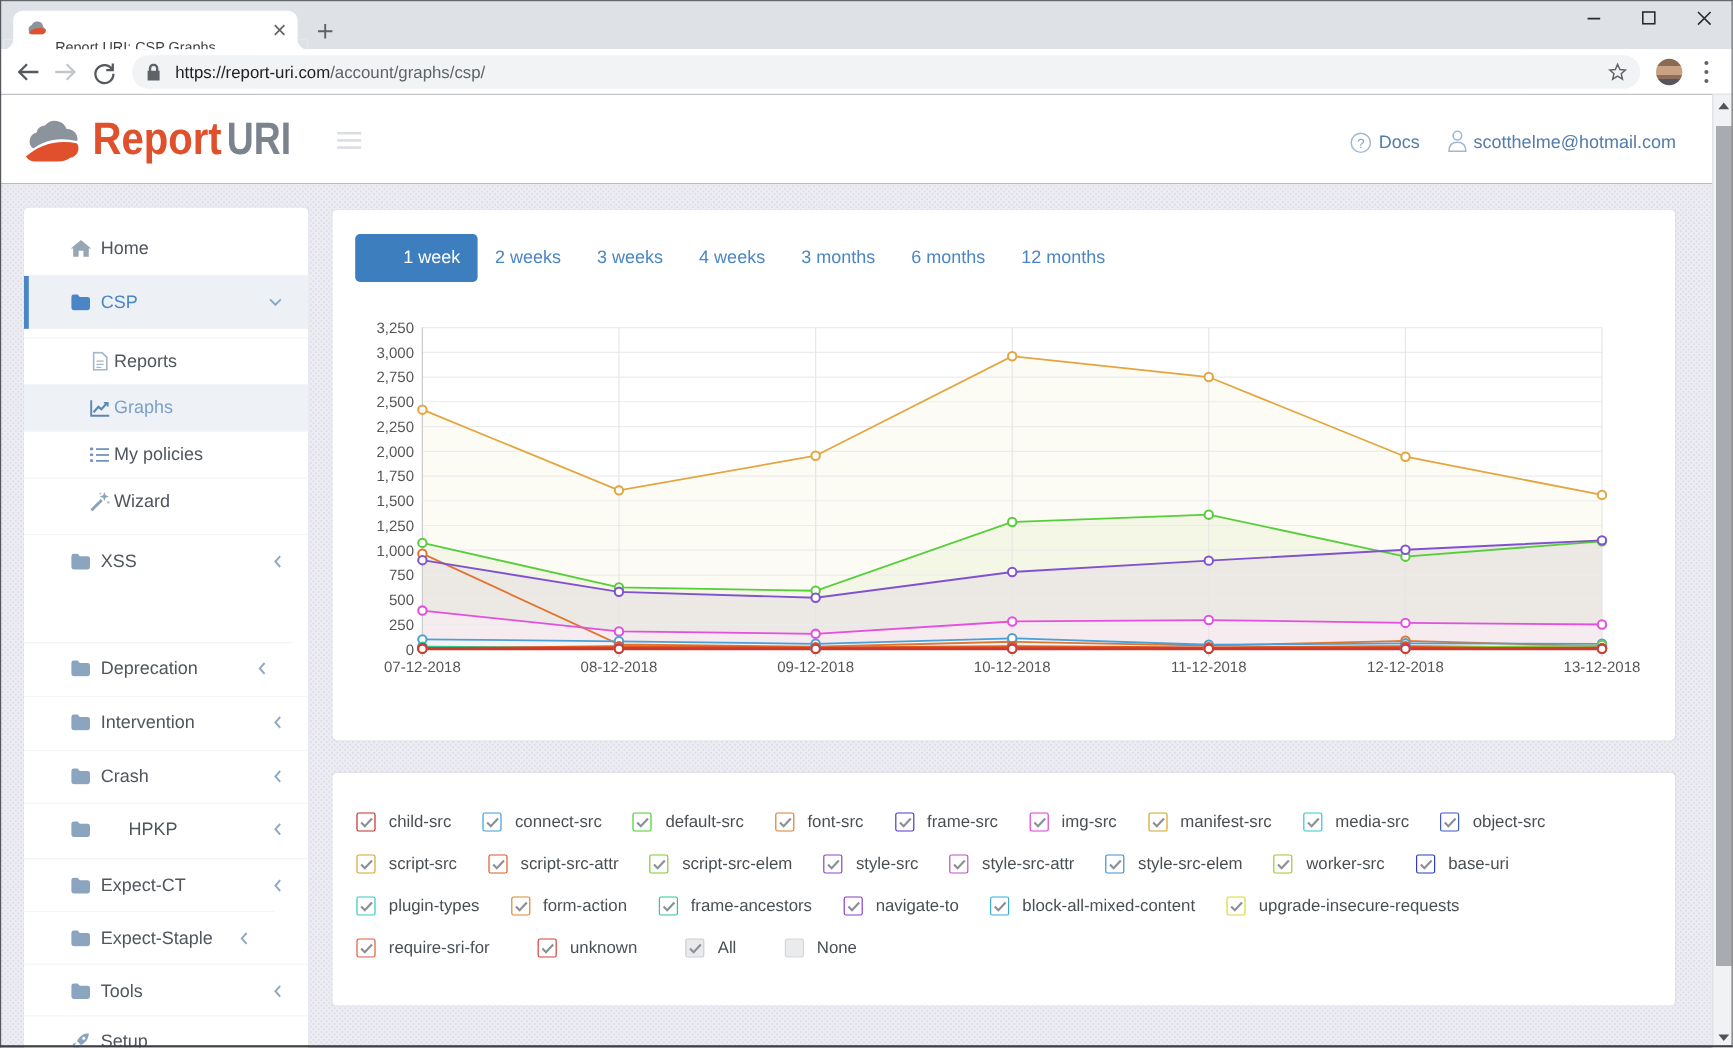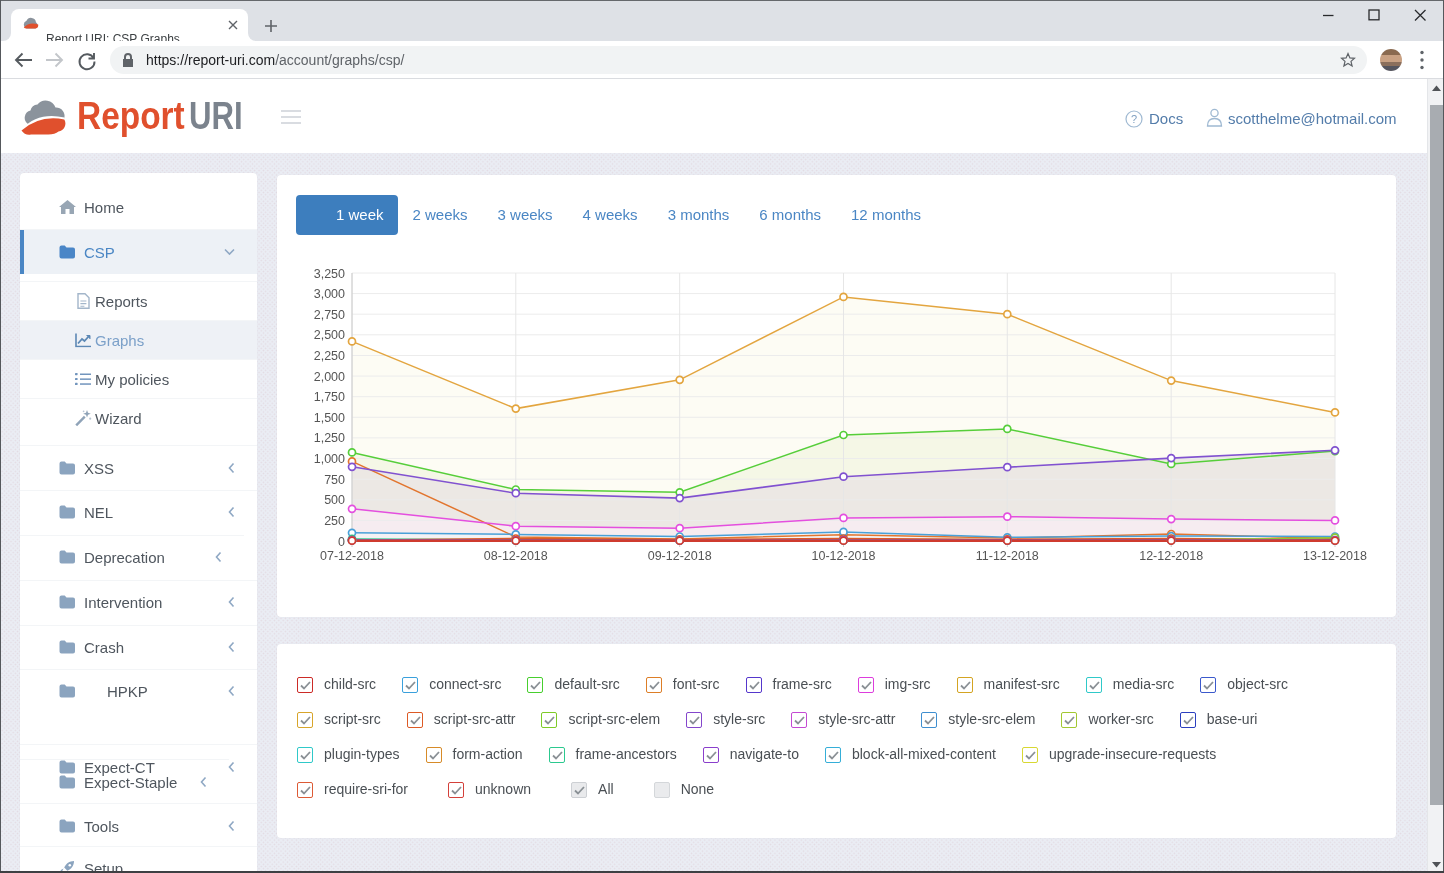--- a/index.html
+++ b/index.html
@@ -206,29 +206,20 @@
       </div>
 <div class="row" style="position:absolute;left:0;top:272.2px;width:237px;height:44.6px;">
         <span class="ic"><svg width="17" height="14" viewBox="0 0 17 14">
             <path d="M0.5 2.5 a2 2 0 0 1 2-2 h3.2 l1.8 2 h6.5 a2 2 0 0 1 2 2 v7 a2 2 0 0 1 -2 2 h-11.5 a2 2 0 0 1 -2-2 Z" fill="#8ba4bf"></path>
           </svg></span>
         <span class="tx" style="color:#4f565e;">XSS</span>
         <span class="chev"><svg width="7" height="11" viewBox="0 0 7 11">
             <path d="M5.5 1 L1.5 5.5 L5.5 10" stroke="#8fa8c4" stroke-width="1.6" fill="none"></path>
           </svg></span>
       </div>
-<div class="row" style="position:absolute;left:0;top:316.7px;width:237px;height:44.6px;">
-        <span class="ic"><svg width="17" height="14" viewBox="0 0 17 14">
-            <path d="M0.5 2.5 a2 2 0 0 1 2-2 h3.2 l1.8 2 h6.5 a2 2 0 0 1 2 2 v7 a2 2 0 0 1 -2 2 h-11.5 a2 2 0 0 1 -2-2 Z" fill="#8ba4bf"></path>
-          </svg></span>
-        <span class="tx" style="color:#4f565e;">NEL</span>
-        <span class="chev"><svg width="7" height="11" viewBox="0 0 7 11">
-            <path d="M5.5 1 L1.5 5.5 L5.5 10" stroke="#8fa8c4" stroke-width="1.6" fill="none"></path>
-          </svg></span>
-      </div>
 <div class="row" style="position:absolute;left:0;top:361.7px;width:224px;height:44.6px;">
         <span class="ic"><svg width="17" height="14" viewBox="0 0 17 14">
             <path d="M0.5 2.5 a2 2 0 0 1 2-2 h3.2 l1.8 2 h6.5 a2 2 0 0 1 2 2 v7 a2 2 0 0 1 -2 2 h-11.5 a2 2 0 0 1 -2-2 Z" fill="#8ba4bf"></path>
           </svg></span>
         <span class="tx" style="color:#4f565e;">Deprecation</span>
         <span class="chev"><svg width="7" height="11" viewBox="0 0 7 11">
             <path d="M5.5 1 L1.5 5.5 L5.5 10" stroke="#8fa8c4" stroke-width="1.6" fill="none"></path>
           </svg></span>
       </div>
 <div class="row" style="position:absolute;left:0;top:406.5px;width:237px;height:44.6px;">
@@ -251,21 +242,21 @@
       </div>
 <div class="row" style="position:absolute;left:0;top:495.6px;width:237px;height:44.6px;">
         <span class="ic"><svg width="17" height="14" viewBox="0 0 17 14">
             <path d="M0.5 2.5 a2 2 0 0 1 2-2 h3.2 l1.8 2 h6.5 a2 2 0 0 1 2 2 v7 a2 2 0 0 1 -2 2 h-11.5 a2 2 0 0 1 -2-2 Z" fill="#8ba4bf"></path>
           </svg></span>
         <span class="tx" style="color:#4f565e;margin-left:23px;">HPKP</span>
         <span class="chev"><svg width="7" height="11" viewBox="0 0 7 11">
             <path d="M5.5 1 L1.5 5.5 L5.5 10" stroke="#8fa8c4" stroke-width="1.6" fill="none"></path>
           </svg></span>
       </div>
-<div class="row" style="position:absolute;left:0;top:571px;width:237px;height:44.6px;">
+<div class="row" style="position:absolute;left:0;top:542px;width:237px;height:44.6px;">
         <span class="ic"><svg width="17" height="14" viewBox="0 0 17 14">
             <path d="M0.5 2.5 a2 2 0 0 1 2-2 h3.2 l1.8 2 h6.5 a2 2 0 0 1 2 2 v7 a2 2 0 0 1 -2 2 h-11.5 a2 2 0 0 1 -2-2 Z" fill="#8ba4bf"></path>
           </svg></span>
         <span class="tx" style="color:#4f565e;">Expect-CT</span>
         <span class="chev"><svg width="7" height="11" viewBox="0 0 7 11">
             <path d="M5.5 1 L1.5 5.5 L5.5 10" stroke="#8fa8c4" stroke-width="1.6" fill="none"></path>
           </svg></span>
       </div>
 <div class="row" style="position:absolute;left:0;top:585.9px;width:209px;height:44.6px;">
         <span class="ic"><svg width="17" height="14" viewBox="0 0 17 14">

